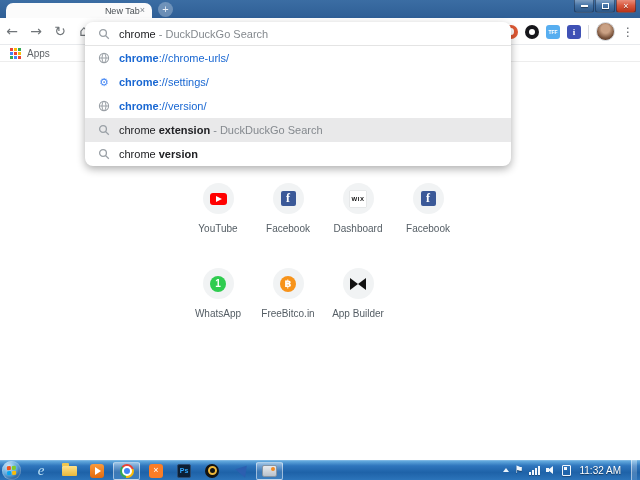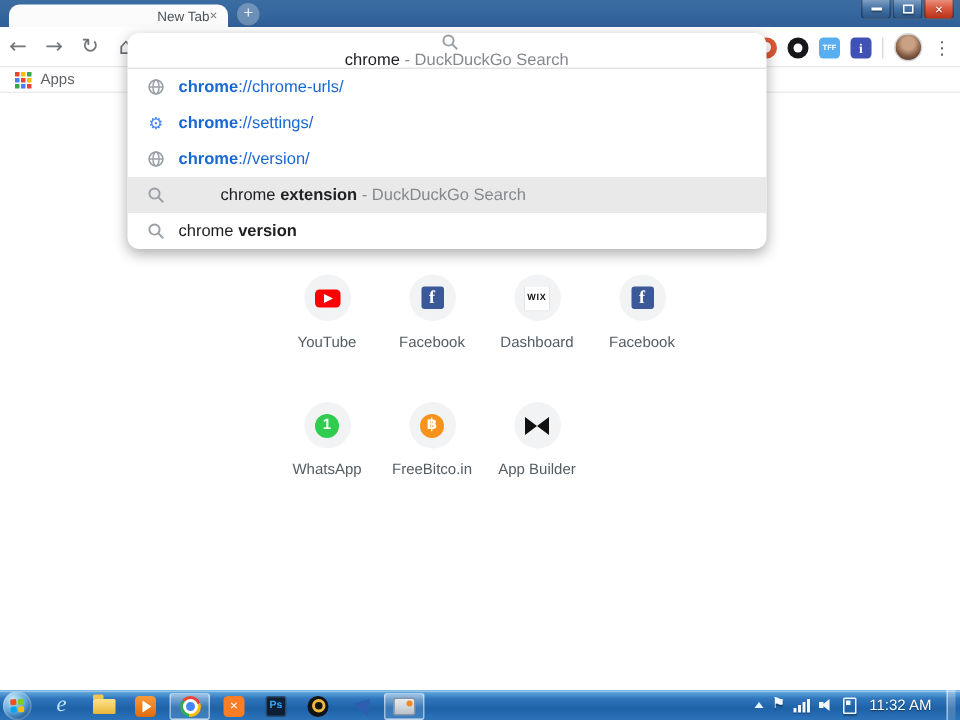--- a/index.html
+++ b/index.html
@@ -81,22 +81,22 @@
 
   
   .dropdown{position:absolute;left:85px;top:22px;width:426px;background:#fff;border-radius:8px;
     box-shadow:0 3px 9px rgba(0,0,0,.32);z-index:50;overflow:hidden;}
   .obx{height:22px;display:flex;align-items:center;padding-left:12px;}
   .obx-fav{width:13px;height:13px;border-radius:50%;background:#de5833;position:relative;flex:none;}
   .obx-fav::after{content:"";position:absolute;left:3.5px;top:2.5px;width:6px;height:7px;border-radius:50%;background:#fff;}
   .obx-text{margin-left:10px;font-size:11px;color:#202124;white-space:pre;}
   .caret{display:inline-block;width:1px;height:12px;background:#111;vertical-align:-2px;}
   .srow{height:24px;display:flex;align-items:center;padding-left:13px;}
-  .srow.first{height:23px;border-bottom:1px solid #e4e4e4;flex-direction:column;}
-  .srow.selected{background:#e9e9ea;gap:28px;}
+  .srow.first{height:23px;border-bottom:1px solid #e4e4e4;}
+  .srow.selected{background:#e9e9ea;}
   .sic{width:12px;height:12px;flex:none;margin-right:9px;}
   .gear{color:#4285f4;font-size:11px;line-height:1;width:12px;margin-right:9px;flex:none;
     font-family:"DejaVu Sans",sans-serif;text-align:center;}
   .stext{font-size:11px;color:#202124;white-space:pre;}
   .stext b{font-weight:bold;}
   .ann{color:#84898e;}
   .url .stext,.url .stext b{color:#1967d2;}
 
   
   .taskbar{position:absolute;left:0;top:460px;width:640px;height:20px;

